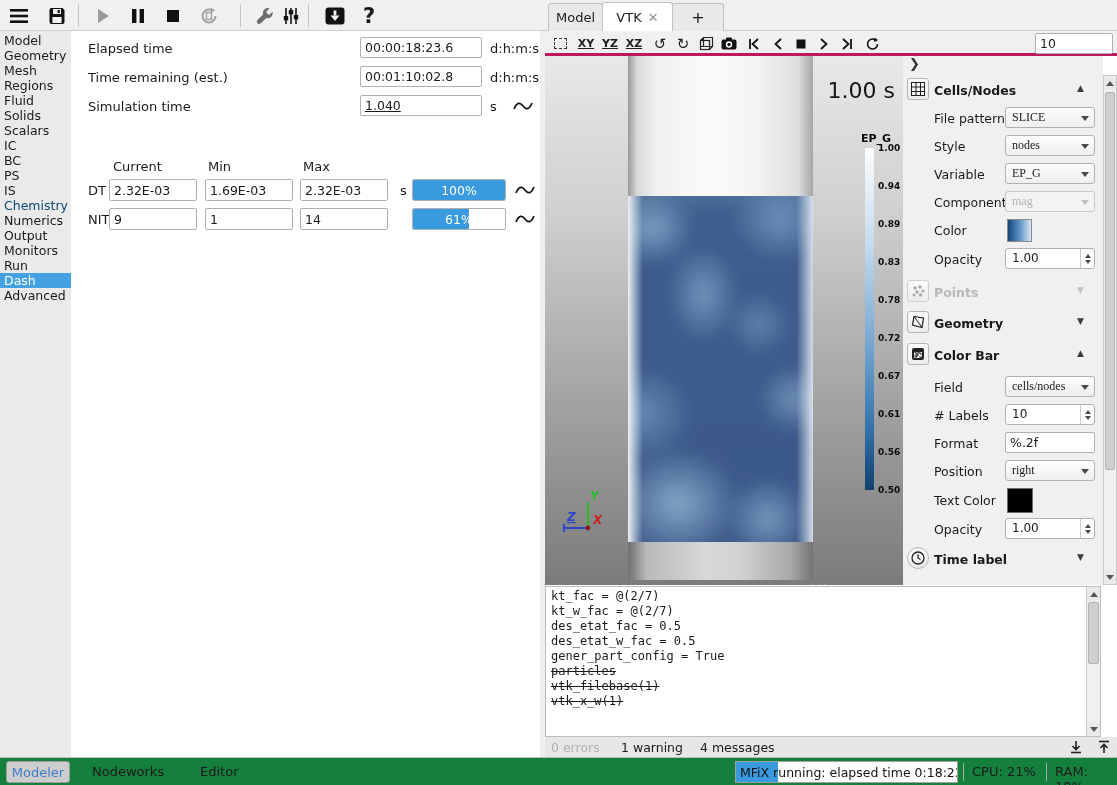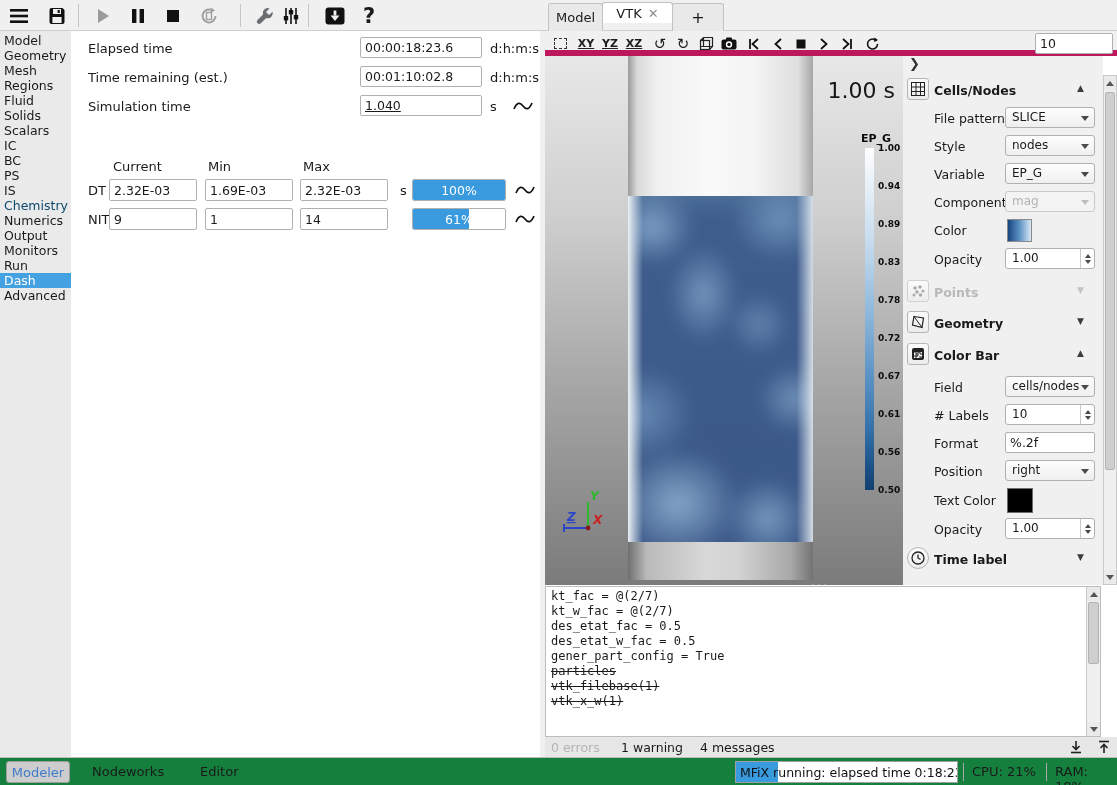--- a/index.html
+++ b/index.html
@@ -8,41 +8,41 @@
   .abs { position:absolute; }
 
   
   #topbar { position:absolute; left:0; top:0; width:1117px; height:31px; background:#f0f0f0; border-bottom:1px solid #cfcfcf; }
   .tbtn { position:absolute; top:3px; width:26px; height:25px; display:flex; align-items:center; justify-content:center; }
   .tsep { position:absolute; top:4px; width:1px; height:23px; background:#c6c6c6; }
 
   
   .tab { position:absolute; top:3px; height:28px; display:flex; align-items:center; justify-content:center; gap:6px;
     background:#e9e9e9; border:1px solid #c2c2c2; border-bottom:none; border-radius:3px 3px 0 0; font-size:13px; }
-  .tab.active { background:#fff; height:21px; top:2px; z-index:2; }
+  .tab.active { background:#fff; height:29px; top:2px; z-index:2; }
   .tab-close { color:#8f8f8f; font-size:13px; font-weight:bold; }
 
   
   #sidebar { position:absolute; left:0; top:31px; width:71px; height:726px; background:#eaeaea; }
   .side-item { height:15px; line-height:15px; padding-left:4px; font-size:12.5px; cursor:default; white-space:nowrap; }
   .side-item.disabled { color:#0c4a6e; }
   .side-item.selected { background:#45a2e2; color:#fff; }
 
   
   #main { position:absolute; left:71px; top:31px; width:469px; height:726px; background:#fff; }
   .flabel { position:absolute; font-size:13px; }
   .lineedit { position:absolute; border:1px solid #b0b0b0; border-radius:2px; background:#fff;
     font-family:inherit; font-size:12.5px; padding:1px 4px; color:#1a1a1a; }
   .thead { position:absolute; font-size:13px; }
   .pbar { position:absolute; height:22px; border:1px solid #b0b0b0; border-radius:2px; background:#fff; overflow:hidden; }
   .pfill { position:absolute; left:0; top:0; bottom:0; background:#3a9ade; border-radius:1px; }
   .ptext { position:absolute; left:0; right:0; top:3px; text-align:center; font-size:12.5px; color:#fff; }
 
   
-  #vtkbar { position:absolute; left:545px; top:31px; width:572px; height:25px; background:#f0f0f0; border-bottom:6px solid #be185d; }
+  #vtkbar { position:absolute; left:545px; top:31px; width:572px; height:25px; background:#f0f0f0; border-bottom:3px solid #be185d; }
   .vbtn { position:absolute; top:2px; width:22px; height:21px; display:flex; align-items:center; justify-content:center;
     color:#1e1e1e; font-size:14px; }
   .plane { font-size:11px; font-weight:bold; text-decoration:underline; }
 
   #viewport { position:absolute; left:545px; top:56px; width:358px; height:529px; overflow:hidden;
     background:linear-gradient(180deg,#e8e8e8 0%,#cfcfcf 30%,#a3a3a3 65%,#7b7b7b 100%); }
   #column { position:absolute; left:83px; top:0; width:185px; height:524px;
     background:linear-gradient(90deg,#9a9a9a 0%,#d9d9d9 5%,#f1f1f1 16%,#fafafa 45%,#f3f3f3 70%,#dedede 92%,#a6a6a6 100%); }
   #fluid { position:absolute; left:0; top:140px; width:185px; height:346px; overflow:hidden; }
   #fluid::before { content:""; position:absolute; inset:-14px; filter:blur(7px);
@@ -72,21 +72,21 @@
   
   #panel { position:absolute; left:903px; top:56px; width:200px; height:529px; background:#f0f0f0; }
   .sec-icon { position:absolute; left:4px; width:22px; height:22px; border:1px solid #b5b5b5; border-radius:3px;
     background:linear-gradient(#fbfbfb,#ececec); display:flex; align-items:center; justify-content:center; }
   .sec-title { position:absolute; left:31px; font-weight:bold; font-size:12.5px; }
   .sec-title.disabled { color:#b9b9b9; }
   .sec-arrow { position:absolute; left:174px; font-size:9px; color:#3c3c3c; }
   .sec-arrow.disabled { color:#c3c3c3; }
   .prow-label { position:absolute; left:31px; font-size:12.5px; }
   .combo { position:absolute; left:102px; width:90px; height:21px; border:1px solid #b0b0b0; border-radius:3px;
-    background:linear-gradient(#fdfdfd,#efefef); font-size:12px; padding:2px 16px 0 6px; }
+    background:linear-gradient(#fdfdfd,#efefef); font-size:12px; padding:2px 16px 0 6px;font-family:Liberation Serif, serif; }
   .combo::after { content:""; position:absolute; right:5px; top:8px; border:4px solid transparent; border-top:5px solid #4a4a4a; }
   .combo.disabled { color:#b3b3b3; background:#f3f3f3; border-color:#c9c9c9; }
   .combo.disabled::after { border-top-color:#bdbdbd; }
   .spin { position:absolute; left:102px; width:90px; height:21px; border:1px solid #b0b0b0; border-radius:3px; background:#fff;
     font-size:12px; padding:2px 16px 0 6px; }
   .spin .arrows { position:absolute; right:0; top:0; width:14px; height:100%; border-left:1px solid #cacaca;
     display:flex; flex-direction:column; align-items:center; justify-content:center; gap:2px; }
   .spin .arrows i { border:3px solid transparent; display:block; }
   .spin .arrows i.up { border-bottom:4px solid #4a4a4a; }
   .spin .arrows i.dn { border-top:4px solid #4a4a4a; }

